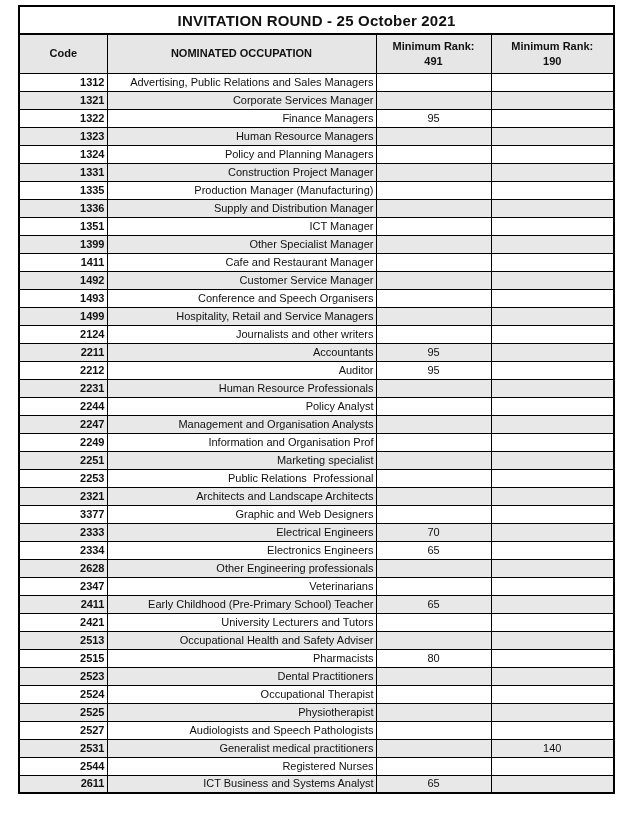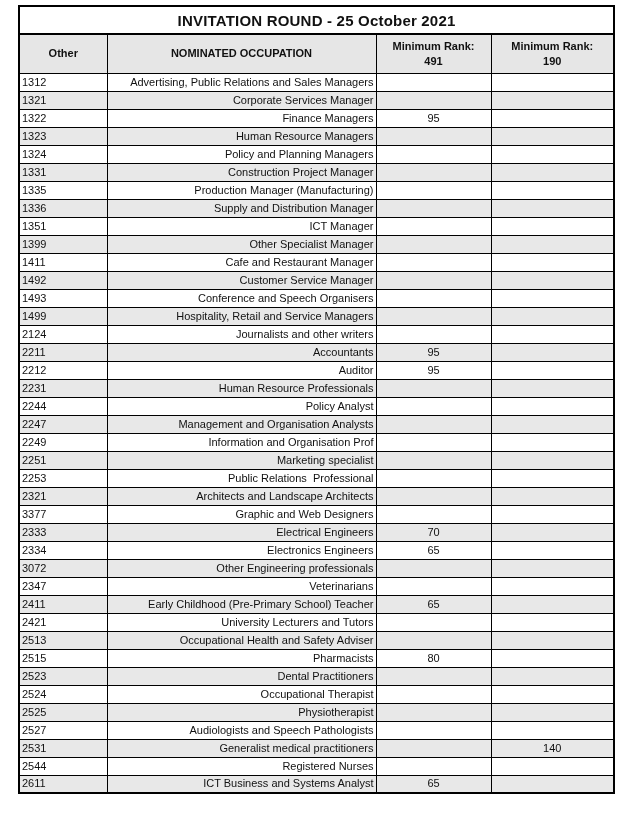--- a/index.html
+++ b/index.html
@@ -54,21 +54,21 @@
   col.c-r1   { width: 115px; }
   col.c-r2   { width: 123px; }
   tbody td {
     font-size: 11px;
     height: 18px;
     padding: 0 2px;
     vertical-align: middle;
     line-height: 1.15;
     overflow: hidden;
   }
-  tbody td.cell-code { text-align: left; }
+  tbody td.cell-code { text-align: right; font-weight: bold; }
   tbody td.cell-occ  {
     text-align: right;
     padding-left: 5px;
     white-space: pre-wrap;
   }
   tbody td.cell-rank { text-align: center; }
   tbody tr:nth-child(even) td { background: var(--row-shade); }
   tbody tr:nth-child(odd)  td { background: #ffffff; }
 </style>
 </head>
@@ -80,21 +80,21 @@
       <col class="c-code">
         <col class="c-occ">
         <col class="c-r1">
         <col class="c-r2">
     </colgroup>
     <thead>
       <tr class="title-row">
         <th colspan="4" class="title-cell">INVITATION ROUND - 25 October 2021</th>
       </tr>
       <tr class="header-row">
-        <th>Other</th>
+        <th>Code</th>
         <th>NOMINATED OCCUPATION</th>
         <th><span>Minimum Rank:</span><br><span>491</span></th>
         <th><span>Minimum Rank:</span><br><span>190</span></th>
       </tr>
     </thead>
     <tbody id="table-body">
         <tr>
     <td class="cell-code">1312</td>
     <td class="cell-occ">Advertising, Public Relations and Sales Managers</td>
     <td class="cell-rank"></td>
@@ -250,21 +250,21 @@
     <td class="cell-rank">70</td>
     <td class="cell-rank"></td>
   </tr>
         <tr>
     <td class="cell-code">2334</td>
     <td class="cell-occ">Electronics Engineers</td>
     <td class="cell-rank">65</td>
     <td class="cell-rank"></td>
   </tr>
         <tr>
-    <td class="cell-code">3072</td>
+    <td class="cell-code">2628</td>
     <td class="cell-occ">Other Engineering professionals</td>
     <td class="cell-rank"></td>
     <td class="cell-rank"></td>
   </tr>
         <tr>
     <td class="cell-code">2347</td>
     <td class="cell-occ">Veterinarians</td>
     <td class="cell-rank"></td>
     <td class="cell-rank"></td>
   </tr>

